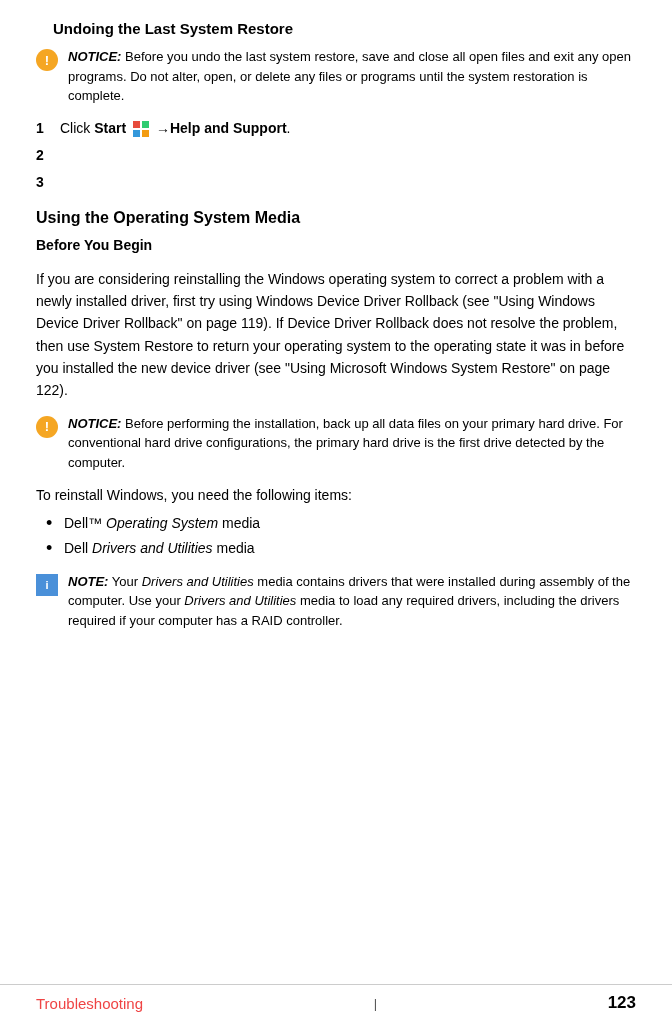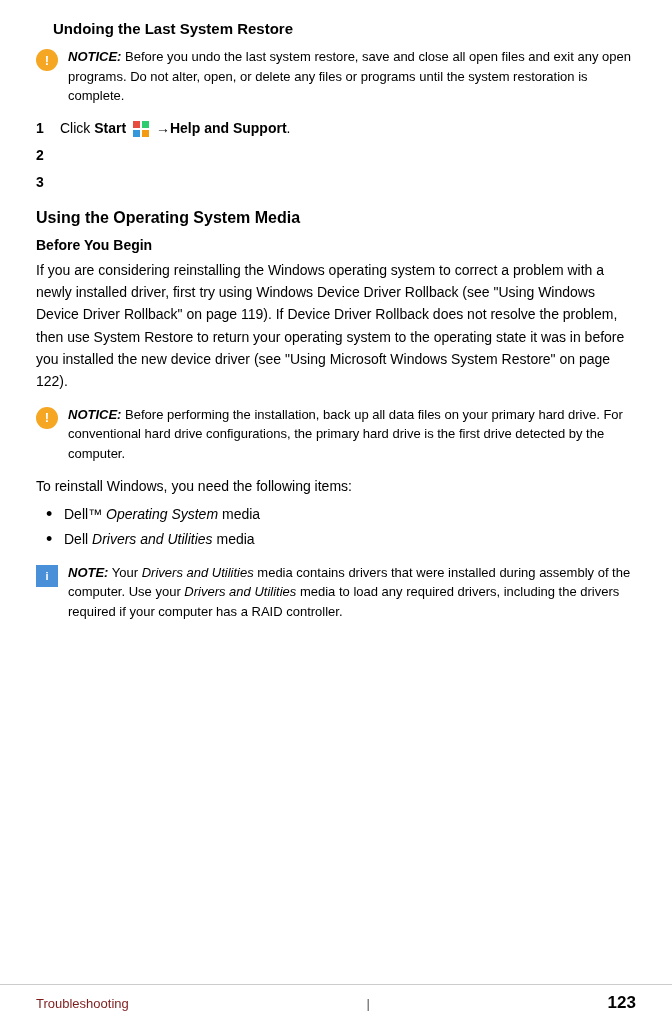--- a/index.html
+++ b/index.html
@@ -64,21 +64,21 @@
     }
 
     .step-text code {
       font-family: 'Courier New', monospace;
       font-size: 13px;
     }
 
     .subsection-title {
       font-size: 14px;
       font-weight: bold;
-      margin-bottom: 6px;
+      margin-bottom: 15px;
     }
 
     .main-section-title {
       font-size: 16px;
       font-weight: bold;
       margin-bottom: 10px;
       margin-top: 16px;
     }
 
     .body-text {
@@ -126,22 +126,22 @@
       right: 0;
       display: flex;
       justify-content: space-between;
       align-items: center;
       padding: 0 36px;
       border-top: 1px solid #cccccc;
       padding-top: 8px;
     }
 
     .footer-left {
-      font-size: 13px;
-      color: #7f1d1d;
+      font-size: 15px;
+      color: #ef4444;
     }
 
     .footer-separator {
       color: #555;
       font-size: 13px;
     }
 
     .footer-page-num {
       font-size: 17px;
       font-weight: bold;

